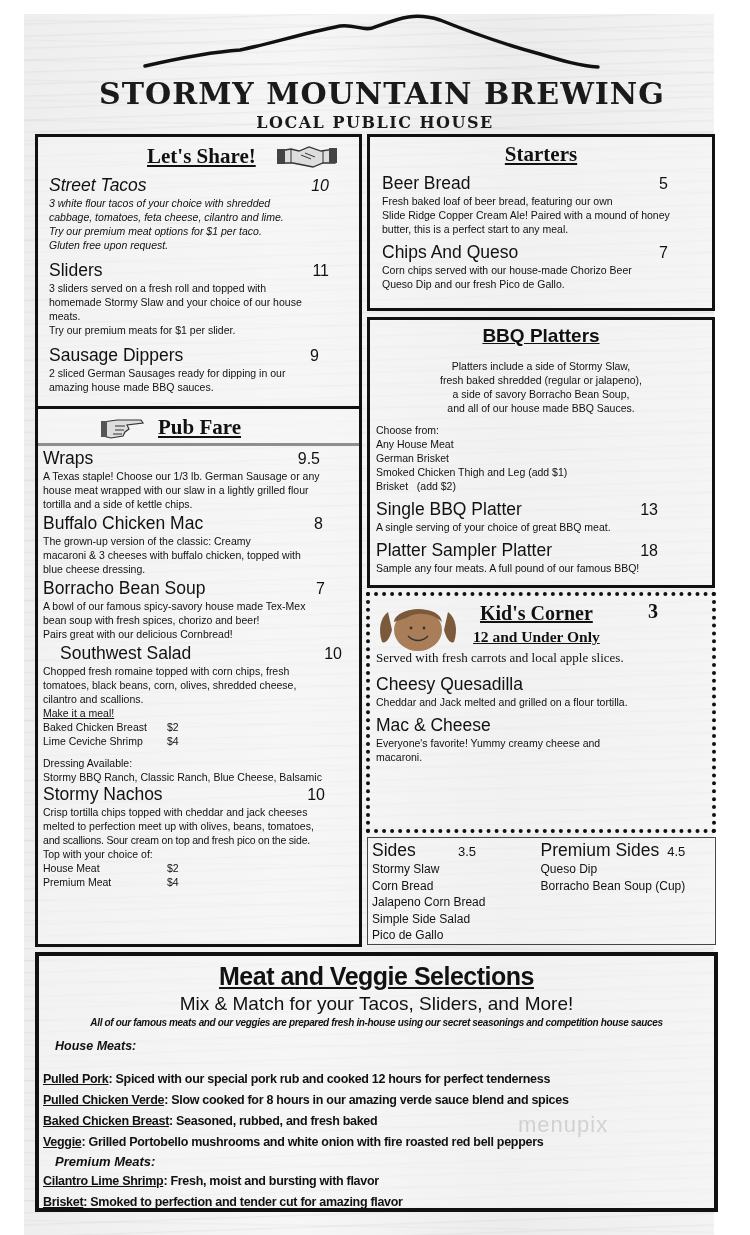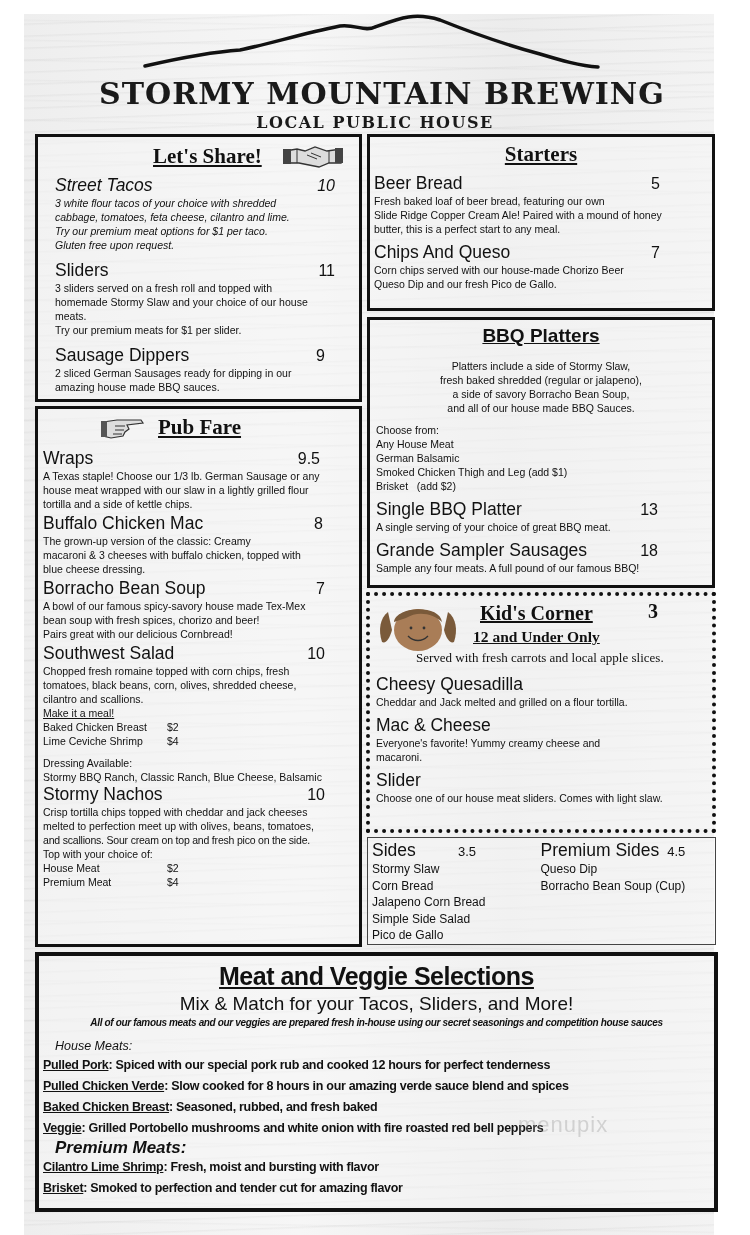--- a/index.html
+++ b/index.html
@@ -60,21 +60,21 @@
 <body>
 
 <div class="paper"></div>
 
 <svg class="mountain" viewBox="0 0 460 58">
   <path d="M5 52 C40 44, 70 38, 100 36 C130 30, 160 20, 200 12 C215 10, 225 18, 235 13 C260 4, 275 -2, 300 6 C330 18, 370 32, 400 40 C420 46, 440 52, 458 53" stroke="#111" stroke-width="3.5" fill="none" stroke-linecap="round"></path>
 </svg>
 <div class="brand">STORMY MOUNTAIN BREWING</div>
 <div class="subbrand">LOCAL PUBLIC HOUSE</div>
 
-<div class="box" style="left:35px; top:134px; width:327px; height:268px; padding:4px 17px;">
+<div class="box" style="left:35px; top:134px; width:327px; height:312px; padding:4px 11px;">
   <div style="position:relative; height:28px;">
     <div class="sec-title" style="position:absolute; left:98px; top:2px;">Let's Share!</div>
     <svg class="icon" style="left:228px; top:0px;" width="60" height="30" viewBox="0 0 60 30">
       <path d="M2 10 L14 8 L22 10 L32 6 L44 10 L58 8 L58 22 L46 22 L36 26 L26 24 L16 22 L2 22 Z" fill="#ddd" stroke="#333" stroke-width="1.3"></path>
       <path d="M14 8 L14 22 M46 10 L46 22 M24 14 L34 18 M28 12 L38 16" stroke="#333" stroke-width="1"></path>
       <rect x="0" y="8" width="8" height="15" fill="#444"></rect>
       <rect x="52" y="7" width="8" height="15" fill="#444"></rect>
     </svg>
   </div>
   <div style="margin-top:6px;font-style:italic;">
@@ -100,21 +100,21 @@
   <div style="margin-top:8px;">
     <div class="item-head" style="width:270px;">
         <span class="item-name">Sausage Dippers</span>
         <span class="item-price">9</span>
       </div>
     <div class="desc">2 sliced German Sausages ready for dipping  in our</div>
     <div class="desc">amazing house made BBQ sauces.</div>
   </div>
 </div>
 
-<div class="box" style="left:367px; top:134px; width:348px; height:177px; padding:4px 4px;">
+<div class="box" style="left:367px; top:134px; width:348px; height:177px; padding:4px 12px;">
   <div class="sec-title" style="margin-left:0;">Starters</div>
   <div style="margin-top:6px;">
     <div class="item-head" style="width:286px;">
         <span class="item-name">Beer Bread</span>
         <span class="item-price">5</span>
       </div>
     <div class="desc">Fresh baked loaf of beer bread, featuring our own</div>
     <div class="desc">Slide Ridge Copper Cream Ale!  Paired with a mound of honey</div>
     <div class="desc">butter, this is a perfect start to any meal.</div>
   </div>
@@ -132,34 +132,34 @@
   <div class="sec-title sans" style="font-size:19px;">BBQ Platters</div>
   <div style="text-align:center; margin-top:10px;">
     <div class="desc">Platters include a side of Stormy Slaw,</div>
     <div class="desc">fresh baked shredded (regular or jalapeno),</div>
     <div class="desc">a side of savory Borracho Bean Soup,</div>
     <div class="desc">and all of our house made BBQ Sauces.</div>
   </div>
   <div style="margin-top:8px;">
     <div class="desc">Choose from:</div>
     <div class="desc">Any House Meat</div>
-    <div class="desc">German Balsamic</div>
+    <div class="desc">German Brisket</div>
     <div class="desc">Smoked Chicken Thigh and Leg (add $1)</div>
     <div class="desc" style="white-space:pre;">Brisket   (add $2)</div>
   </div>
   <div style="margin-top:6px;">
     <div class="item-head" style="width:282px;">
         <span class="item-name">Single BBQ Platter</span>
         <span class="item-price">13</span>
       </div>
     <div class="desc">A single serving of your choice of great BBQ meat.</div>
   </div>
   <div style="margin-top:6px;">
     <div class="item-head" style="width:282px;">
-        <span class="item-name">Grande Sampler Sausages</span>
+        <span class="item-name">Platter Sampler Platter</span>
         <span class="item-price">18</span>
       </div>
     <div class="desc">Sample any four meats. A full pound of our famous BBQ!</div>
   </div>
 </div>
 
 <div class="box" style="left:35px; top:406px; width:327px; height:541px; padding:3px 5px;">
   <div style="position:relative; height:24px;">
     <svg class="icon" style="left:58px; top:4px;" width="44" height="24" viewBox="0 0 44 24">
       <path d="M2 6 L16 4 L40 4 L42 7 L26 9 L28 13 L24 16 L22 20 L10 22 L2 20 Z" fill="#ddd" stroke="#333" stroke-width="1.2"></path>
@@ -189,21 +189,21 @@
   <div style="margin-top:2px;">
     <div class="item-head" style="width:282px;">
         <span class="item-name">Borracho Bean Soup</span>
         <span class="item-price">7</span>
       </div>
     <div class="desc">A bowl of our famous spicy-savory house made Tex-Mex</div>
     <div class="desc">bean soup with fresh spices, chorizo  and beer!</div>
     <div class="desc">Pairs great with our delicious Cornbread!</div>
   </div>
   <div style="margin-top:2px;">
-    <div class="item-head" style="width:282px;">
+    <div class="item-head" style="width:282px;margin-left:17px;">
         <span class="item-name">Southwest Salad</span>
         <span class="item-price">10</span>
       </div>
     <div class="desc">Chopped fresh romaine topped with corn chips, fresh</div>
     <div class="desc">tomatoes, black beans, corn, olives, shredded cheese,</div>
     <div class="desc">cilantro and scallions.</div>
     <div class="desc" style="text-decoration:underline;">Make it a meal!</div>
     <div class="desc row2">
         <span class="l">Baked Chicken Breast</span>
         <span>$2</span>
@@ -243,33 +243,29 @@
     <path d="M18 22 C20 6, 64 4, 66 22 C58 14, 42 10, 30 18 Z" fill="#7a5a3a"></path>
     <circle cx="35" cy="28" r="1.4" fill="#333"></circle>
       <circle cx="48" cy="28" r="1.4" fill="#333"></circle>
     <path d="M32 36 C38 42, 46 42, 52 36" stroke="#333" stroke-width="1.4" fill="none"></path>
   </svg>
   <div style="position:relative; height:50px;">
     <div class="sec-title" style="position:absolute; left:104px; top:2px; font-size:20px;">Kid's Corner</div>
     <div style="position:absolute; left:272px; top:2px; font-family:'Liberation Serif', serif; font-weight:bold; font-size:20px;">3</div>
     <div class="sec-title" style="position:absolute; left:97px; top:26px; font-size:15.5px;font-family:Liberation Serif, serif;">12 and Under Only</div>
   </div>
-  <div style="font-family:'Liberation Serif', serif; font-size:13px; line-height:16px; margin-top:2px;margin-left:40px;">Served with fresh carrots and local apple slices.</div>
+  <div style="font-family:'Liberation Serif', serif; font-size:13px; line-height:16px; margin-top:2px;">Served with fresh carrots and local apple slices.</div>
   <div style="margin-top:8px;">
     <div class="item-name">Cheesy Quesadilla</div>
     <div class="desc">Cheddar and Jack melted and grilled on a flour tortilla.</div>
   </div>
   <div style="margin-top:6px;">
     <div class="item-name">Mac &amp; Cheese</div>
     <div class="desc">Everyone's favorite!  Yummy creamy cheese and</div>
     <div class="desc">macaroni.</div>
-  </div>
-  <div style="margin-top:6px;">
-    <div class="item-name">Slider</div>
-    <div class="desc">Choose one of our house meat sliders.  Comes with light slaw.</div>
   </div>
 </div>
 
 <div class="box thin" style="left:367px; top:837px; width:349px; height:108px; padding:2px 4px;">
   <div style="display:flex;">
     <div style="width:170px;">
       <div style="display:flex; align-items:baseline;">
         <span class="item-name" style="width:86px;">Sides</span>
         <span style="font-size:13px;">3.5</span>
       </div>
@@ -287,23 +283,23 @@
       <div class="list-line" style="font-size:12px; line-height:16.5px;">Queso Dip</div>
       <div class="list-line" style="font-size:12px; line-height:16.5px;">Borracho Bean Soup (Cup)</div>
     </div>
   </div>
 </div>
 
 <div class="box heavy" style="left:35px; top:952px; width:683px; height:260px; padding:4px 4px;">
   <div style="text-align:center; font-family:'Liberation Sans', sans-serif; font-weight:bold; font-size:25px; line-height:32px; text-decoration:underline; letter-spacing:-0.5px;">Meat and Veggie Selections</div>
   <div style="text-align:center; font-size:19px; line-height:24px;">Mix &amp; Match for your Tacos, Sliders, and More!</div>
   <div style="text-align:center; font-size:10px; line-height:13px; font-style:italic; font-weight:bold; letter-spacing:-0.35px; white-space:nowrap;">All of our famous meats and our veggies are prepared fresh in-house using our secret seasonings and competition house sauces</div>
-  <div style="margin:10px 0 2px 12px; font-size:12.5px; font-weight:normal; font-style:italic;">House Meats:</div>
+  <div style="margin:10px 0 16px 12px; font-size:12.5px; font-weight:bold; font-style:italic;">House Meats:</div>
   <div class="meat-line"><span class="mn">Pulled Pork</span><span>: Spiced with our special pork rub and cooked 12 hours for perfect tenderness</span></div>
   <div class="meat-line"><span class="mn">Pulled Chicken Verde</span><span>: Slow cooked for 8 hours in our amazing verde sauce blend and spices</span></div>
   <div class="meat-line"><span class="mn">Baked Chicken Breast</span><span>: Seasoned, rubbed, and fresh baked</span></div>
   <div class="meat-line"><span class="mn">Veggie</span><span>: Grilled Portobello mushrooms and white onion with fire roasted red bell peppers</span></div>
-  <div style="margin:0 0 0 12px; font-size:17px; line-height:18px; font-weight:bold; font-style:italic;">Premium Meats:</div>
+  <div style="margin:0 0 0 12px; font-size:13px; line-height:18px; font-weight:bold; font-style:italic;">Premium Meats:</div>
   <div class="meat-line"><span class="mn">Cilantro Lime Shrimp</span><span>: Fresh, moist and bursting with flavor</span></div>
   <div class="meat-line"><span class="mn">Brisket</span><span>: Smoked to perfection and tender cut for amazing flavor</span></div>
 </div>
 
 <div class="watermark">menupix</div>
 
 </body></html>

